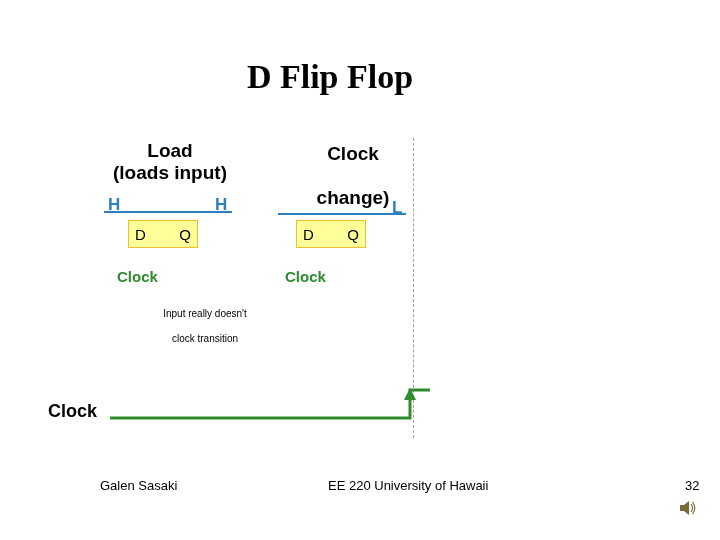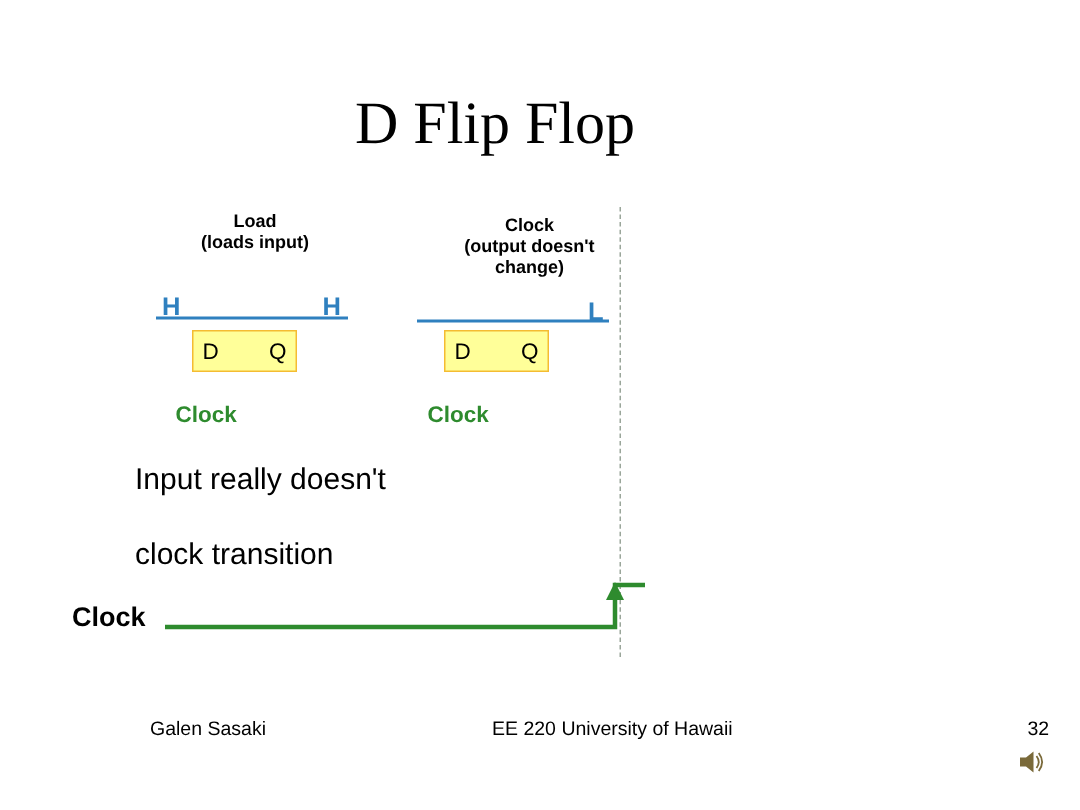--- a/index.html
+++ b/index.html
@@ -2,47 +2,47 @@
 <html><head>
 <meta charset="utf-8">
 <style>
   * { box-sizing: border-box; margin: 0; padding: 0; }
   body {
     width: 720px; height: 540px;
     font-family: Arial, Helvetica, sans-serif;
     background: #fff; color: #000; position: relative;
   }
   .title { position: absolute; top: 58px; left: 0; width: 660px; text-align: center;
-           font-size: 40px; font-family: "Times New Roman", serif; }
-  .label { position: absolute; font-size: 12px; font-weight: bold; text-align: center; }
+           font-size: 34px; font-family: "Times New Roman", serif; font-weight: bold; }
+  .label { position: absolute; font-size: 19px; font-weight: bold; text-align: center; }
   .ff-box { position: absolute; width: 70px; height: 28px; background: #ffff99;
             border: 1.5px solid #f4bc32; display: flex; align-items: center; justify-content: space-between;
             padding: 0 6px; font-size: 15px; }
   .hl { position: absolute; font-size: 17px; font-weight: bold; color: #2f80bf; }
   .clock-label { position: absolute; font-size: 15px; font-weight: bold; color: #2e8b2e; }
   .clock-big { position: absolute; font-size: 18px; font-weight: bold; color: #000; }
-  .note { position: absolute; font-size: 20px; text-align: left; line-height: 1.25; }
+  .note { position: absolute; font-size: 10px; text-align: center; line-height: 1.25; }
   .footer { position: absolute; font-size: 13px; margin-left: 28px; }
   .dash-v { position: absolute; border-right: 1.5px dashed #9aa69a; }
   svg.abs { position: absolute; overflow: visible; }
   .speaker { position:absolute; width:20px; height:20px; }
 </style>
 </head>
 <body>
 
 <div class="title">D Flip Flop</div>
 
 <div class="label" style="top:140px; left:105px; width:130px;">
   <span>Load</span><br>
   <span>(loads input)</span>
 </div>
 
 <div class="label" style="top:143px; left:278px; width:150px;">
   <span>Clock</span><br>
-  <span>(output doesn't</span><br>
+  <br>
   <span>change)</span>
 </div>
 
 <div class="hl" style="top:195px; left:108px;">H</div>
 <div class="hl" style="top:195px; left:215px;">H</div>
 <div class="hl" style="top:198px; left:392px;">L</div>
 
 <div class="ff-box" style="top:220px; left:128px;">
   <span>D</span>
   <span>Q</span>

